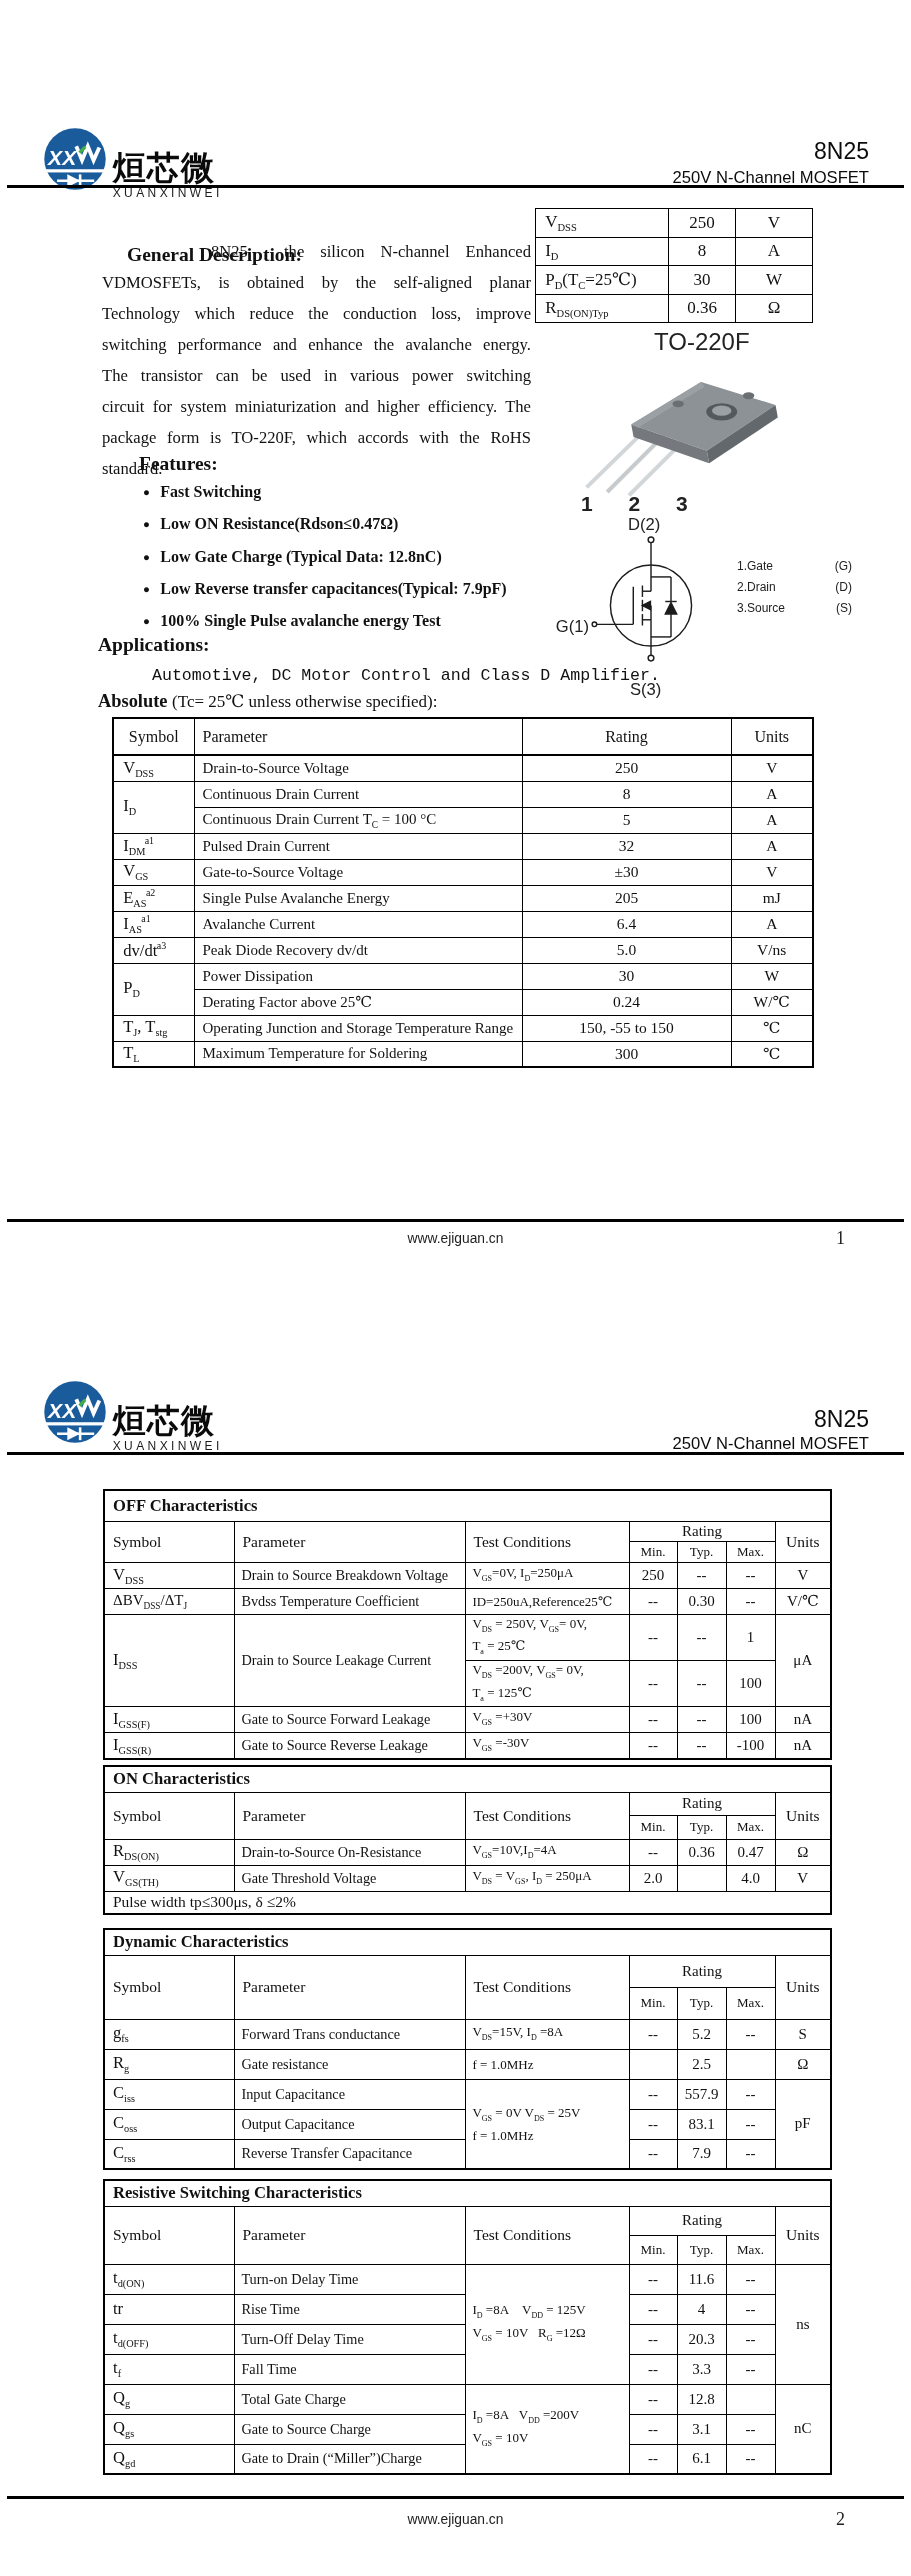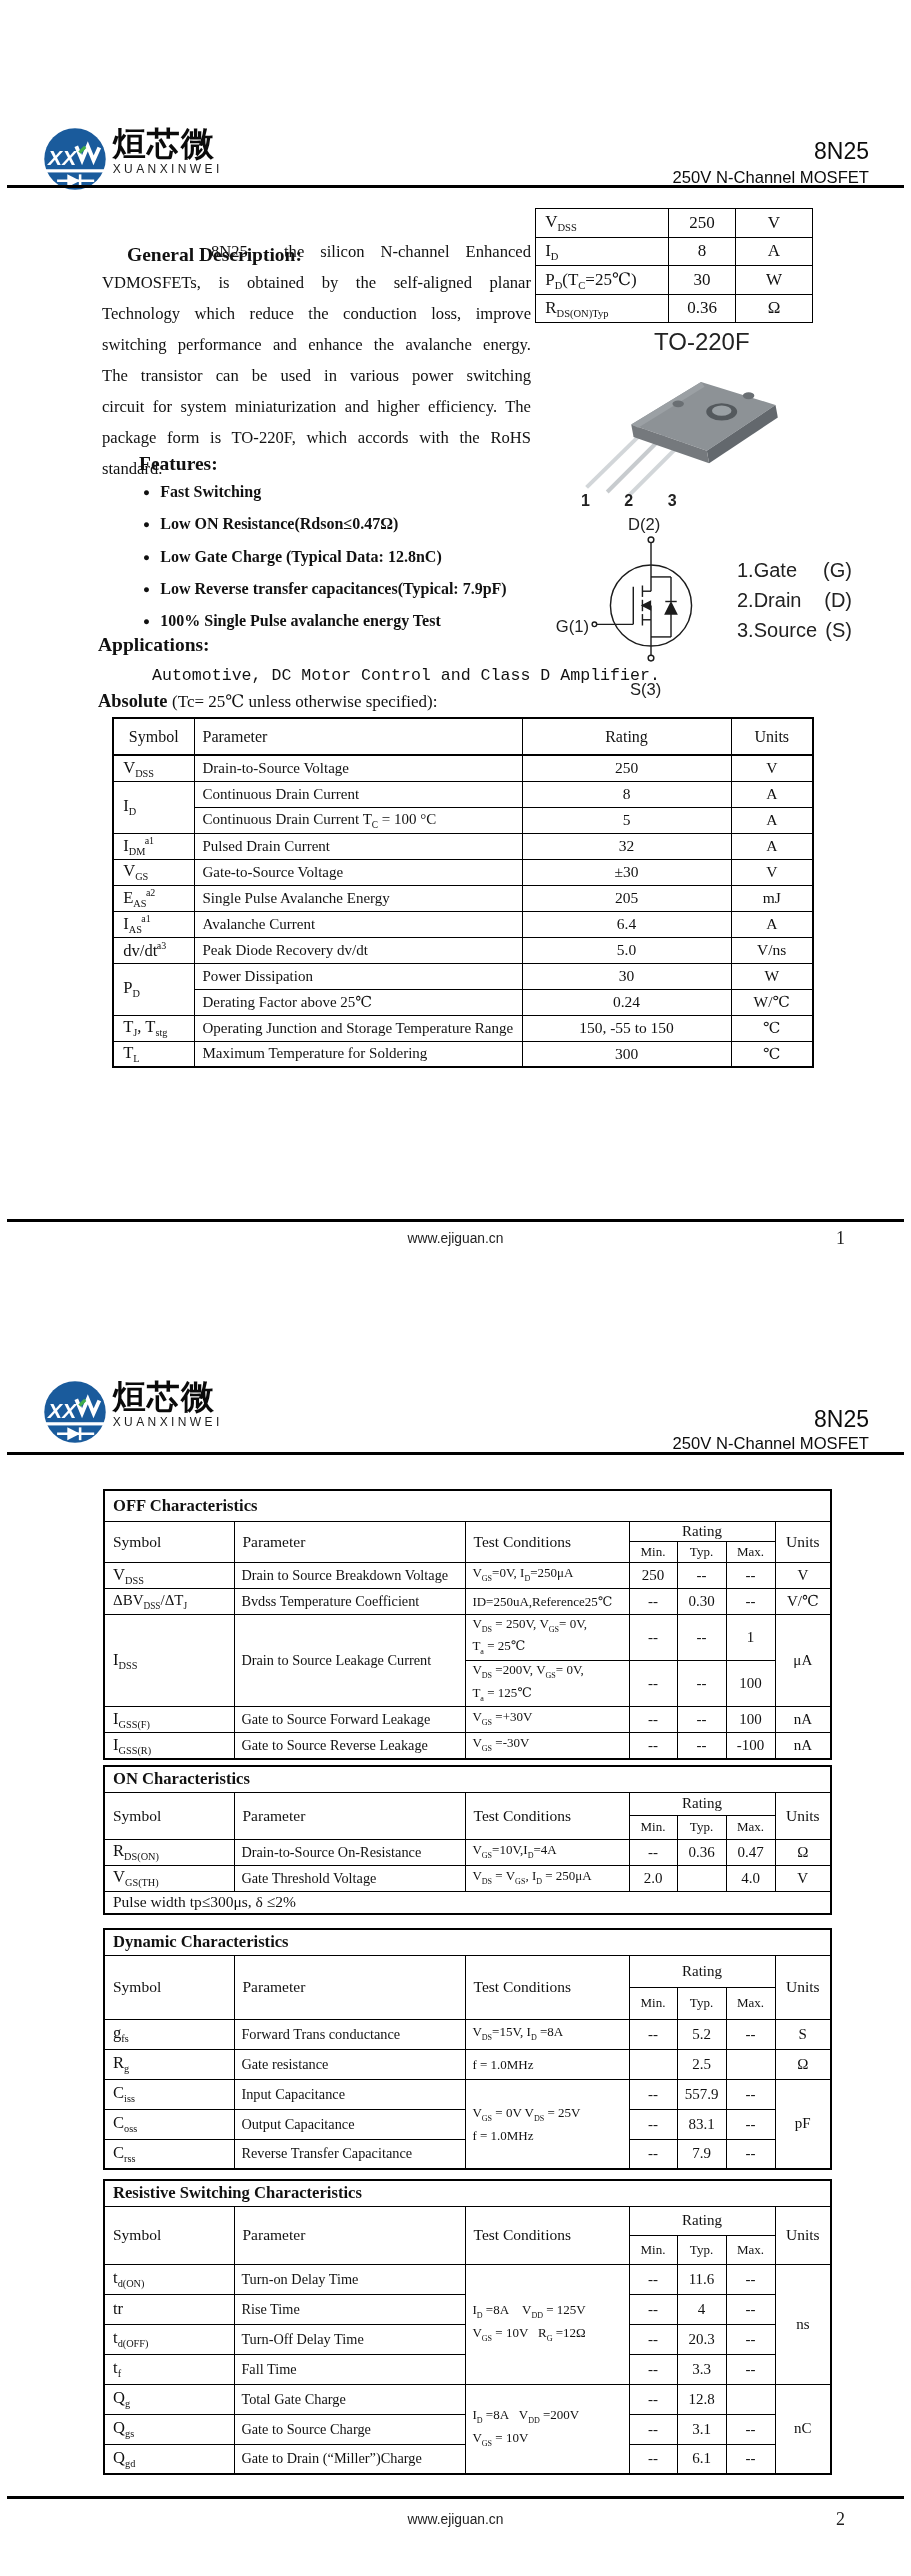--- a/index.html
+++ b/index.html
@@ -4,21 +4,21 @@
 <style>
   html,body{margin:0;padding:0;background:#fff;}
   body{width:911px;height:2576px;position:relative;color:#111;
        font-family:"Liberation Serif","DejaVu Serif",serif;}
   .page{position:absolute;left:0;width:911px;height:1288px;background:#fff;overflow:hidden;}
   #pg1{top:0;} #pg2{top:1288px;}
   .abs{position:absolute;}
   .rule{position:absolute;left:6.9px;right:6.9px;height:3.4px;background:#000;}
   
   .logo{display:flex;align-items:flex-start;}
-  .logo-txt{margin-left:5.7px;}
+  .logo-txt{margin-left:5.7px;margin-top:24px;}
   .logo-cn{font-family:"DejaVu Sans","Liberation Sans",sans-serif;font-weight:bold;font-size:33px;line-height:34px;color:#0a0a0a;letter-spacing:1.1px;}
   .logo-en{font-family:"Liberation Sans","DejaVu Sans",sans-serif;font-size:12px;letter-spacing:3.4px;color:#1c1c1c;margin-top:1.1px;}
   .part{font-family:"Liberation Sans","DejaVu Sans",sans-serif;font-size:23px;color:#0c0c0c;text-align:right;}
   .subtitle{font-family:"Liberation Sans","DejaVu Sans",sans-serif;font-size:16.6px;color:#0c0c0c;text-align:right;}
   
   .h1{font-size:19.5px;font-weight:bold;}
   
   .gd-body{font-size:16.6px;line-height:31px;text-align:justify;word-spacing:4px;text-indent:109px;}
   .feat li{list-style:none;font-weight:bold;font-size:16px;margin-bottom:14.3px;}
   .feat li .blt{font-size:11.5px;margin-right:10.3px;vertical-align:1.1px;}
@@ -38,23 +38,23 @@
   .ec-t{border:2.3px solid #000;}
   .ec-t td{border:1.7px solid #000;}
   .ec-t td.band{font-weight:bold;font-size:16.6px;text-align:left;padding-left:8px;}
   .ec-t td.hl{text-align:left;padding-left:8px;font-size:15.5px;}
   .ec-t td.sym{text-align:left;padding-left:8px;font-size:16.6px;}
   .ec-t td.par{text-align:left;padding-left:6.9px;font-size:14.3px;}
   .ec-t td.cond{text-align:left;padding-left:6.9px;font-size:13px;line-height:17px;}
   .ec-t td.note{text-align:left;padding-left:8px;font-size:15.5px;}
   
   .pkg-title{font-family:"Liberation Sans","DejaVu Sans",sans-serif;font-size:24px;color:#222;}
-  .pins{font-family:"Liberation Sans","DejaVu Sans",sans-serif;font-weight:bold;font-size:16px;letter-spacing:15px;color:#222;}
+  .pins{font-family:"Liberation Sans","DejaVu Sans",sans-serif;font-weight:bold;font-size:21px;letter-spacing:15px;color:#222;}
   .pinlbl{font-family:"Liberation Sans","DejaVu Sans",sans-serif;font-size:16.6px;color:#222;}
-  .legend-row{display:flex;justify-content:space-between;width:115px;font-family:"Liberation Sans","DejaVu Sans",sans-serif;font-size:20px;color:#222;margin-bottom:6.9px;}
+  .legend-row{display:flex;justify-content:space-between;width:115px;font-family:"Liberation Sans","DejaVu Sans",sans-serif;font-size:12px;color:#222;margin-bottom:6.9px;}
   
   .site{font-family:"Liberation Sans","DejaVu Sans",sans-serif;font-size:13.8px;text-align:center;color:#222;}
   .pnum{font-size:18px;color:#222;}
 </style>
 </head>
 <body>
 
 <div class="page" id="pg1">
 
   <div class="abs logo" style="left:43px;top:127px;">

